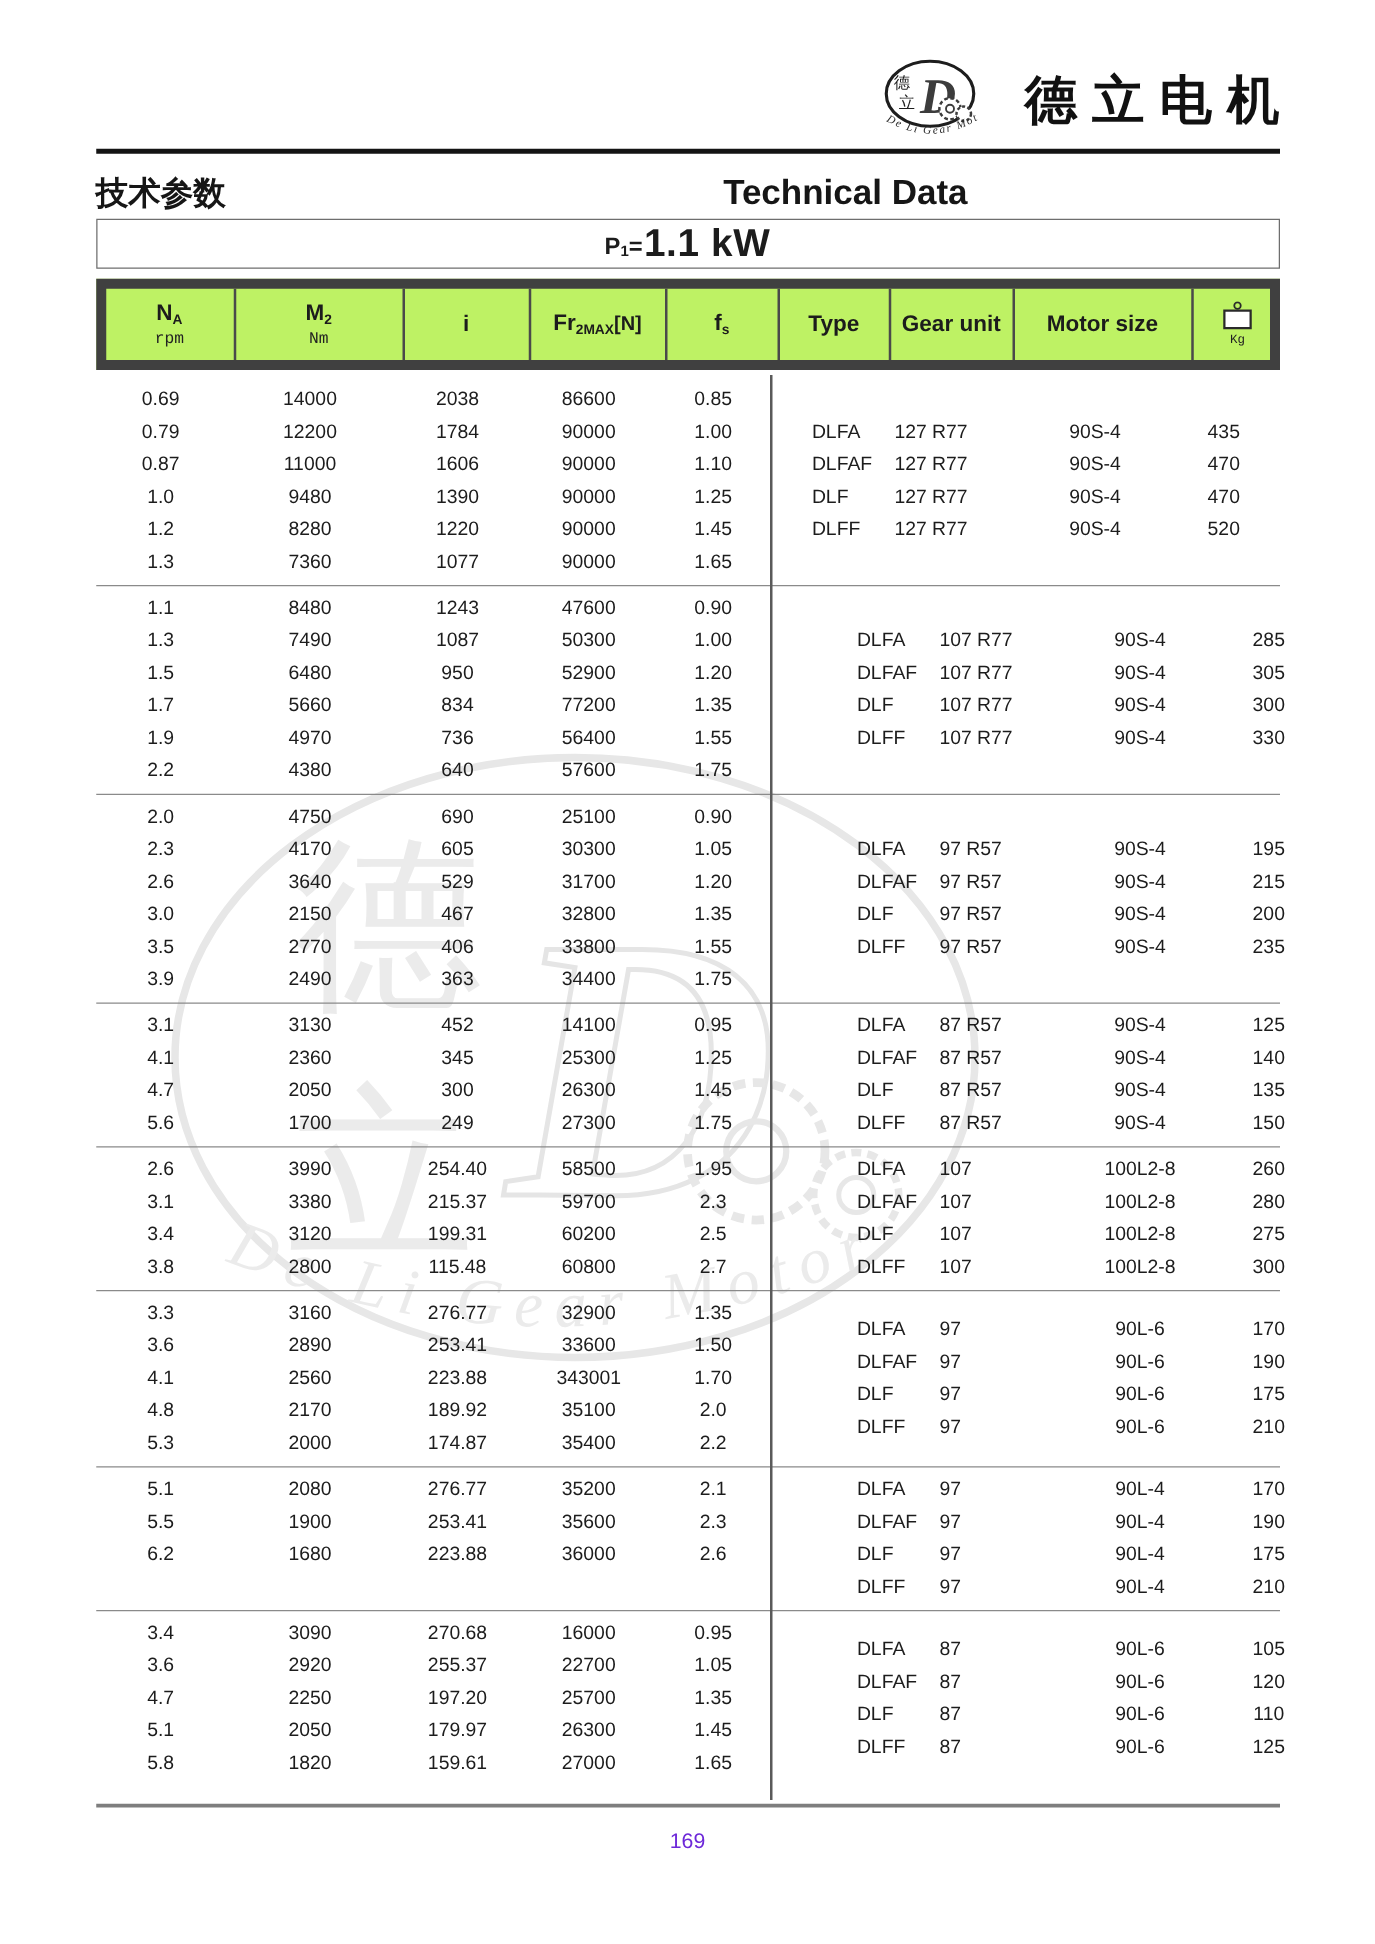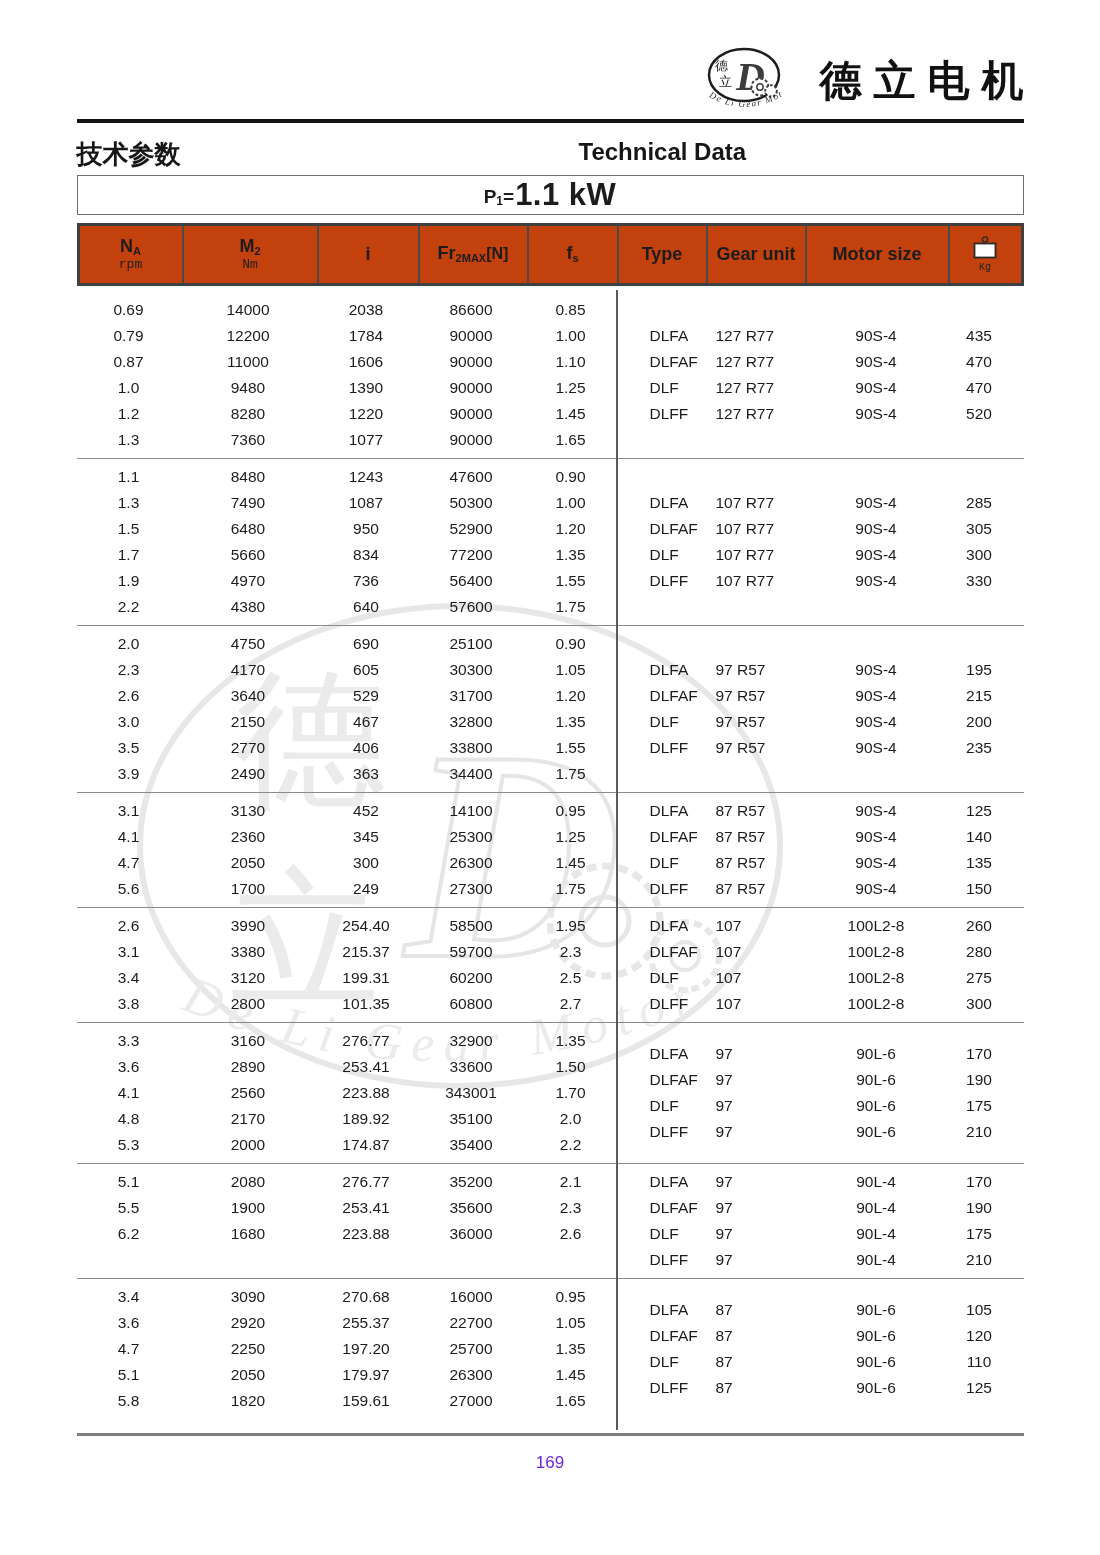--- a/index.html
+++ b/index.html
@@ -17,46 +17,46 @@
   .brand-cn{
     font-family:"Liberation Serif","DejaVu Serif",serif;
     font-weight:bold;font-size:42px;letter-spacing:12px;line-height:1;
     color:#111;white-space:nowrap;margin-right:-12px;
   }
 
   
   .top-rule{height:4px;background:#141414;margin-top:3px;}
   .section-head{position:relative;height:30px;margin-top:13px;}
   .head-cn{position:absolute;left:0;top:1px;font-size:26px;font-weight:bold;color:#161616;}
-  .head-en{position:absolute;left:502px;top:2px;font-size:24px;font-weight:bold;color:#161616;}
+  .head-en{position:absolute;left:502px;top:2px;font-size:28px;font-weight:bold;color:#161616;}
 
   
   .power-box{border:1.5px solid #6e6e6e;height:40px;margin-top:9px;
     display:flex;align-items:flex-end;justify-content:center;padding-bottom:7px;box-sizing:border-box;}
   .p-small{font-size:19px;font-weight:bold;line-height:1;}
   .p-small sub{font-size:12px;vertical-align:-2px;}
   .p-big{font-size:31px;font-weight:bold;line-height:0.82;margin-left:1px;letter-spacing:0.5px;}
 
   
   .thead{display:grid;grid-template-columns:104px 135px 101px 109px 90px 89px 99px 143px 71px;
-    border:3px solid #404040;height:57px;margin-top:8px;background:#c2410c;}
+    border:8px solid #404040;height:57px;margin-top:8px;background:#bef264;}
   .hcell{border-right:2px solid #4a4a4a;display:flex;flex-direction:column;
     align-items:center;justify-content:center;gap:1px;}
   .hcell:last-child{border-right:none;}
   .h-main{font-weight:bold;font-size:18px;line-height:1.05;white-space:nowrap;}
   .h-main sub{font-size:11px;font-weight:bold;vertical-align:-3px;letter-spacing:0;}
   .h-main .suffix{font-size:16px;}
   .h-unit{font-size:13px;line-height:1.1;color:#222;font-family:Liberation Mono, monospace;}
   .kg-icon{display:block;margin-bottom:1px;}
 
   
   .data-area{position:relative;}
   .data-area::before{content:"";position:absolute;left:539px;top:4px;bottom:0;width:2px;background:#5a5a5a;}
   .group{display:flex;padding:5px 0;}
-  .group + .group{border-top:1.5px solid #8a8a8a;}
+  .group + .group{border-top:1.5px solid #8a8a8a;gap:36px;}
   .group:first-child{padding-top:11px;}
   .group:last-child{padding-bottom:16px;}
   .gleft{width:539px;align-self:flex-start;}
   .gright{width:408px;align-self:center;}
   .lrow{display:grid;grid-template-columns:104px 135px 101px 109px 90px;height:26px;align-items:center;}
   .lc{text-align:center;font-size:15.5px;}
   .rrow{display:grid;grid-template-columns:89px 99px 145px 75px;height:26px;align-items:center;}
   .rc{font-size:15.5px;}
   .rc.t{text-align:left;padding-left:34px;}
   .rc.g{text-align:left;padding-left:11px;}
@@ -454,21 +454,21 @@
               <div class="lrow">
     <span class="lc">3.4</span>
     <span class="lc">3120</span>
     <span class="lc">199.31</span>
     <span class="lc">60200</span>
     <span class="lc">2.5</span>
   </div>
               <div class="lrow">
     <span class="lc">3.8</span>
     <span class="lc">2800</span>
-    <span class="lc">101.35</span>
+    <span class="lc">115.48</span>
     <span class="lc">60800</span>
     <span class="lc">2.7</span>
   </div>
             </div>
     <div class="gright">
               <div class="rrow">
     <span class="rc t">DLFA</span>
     <span class="rc g">107</span>
     <span class="rc m">100L2-8</span>
     <span class="rc k">260</span>

